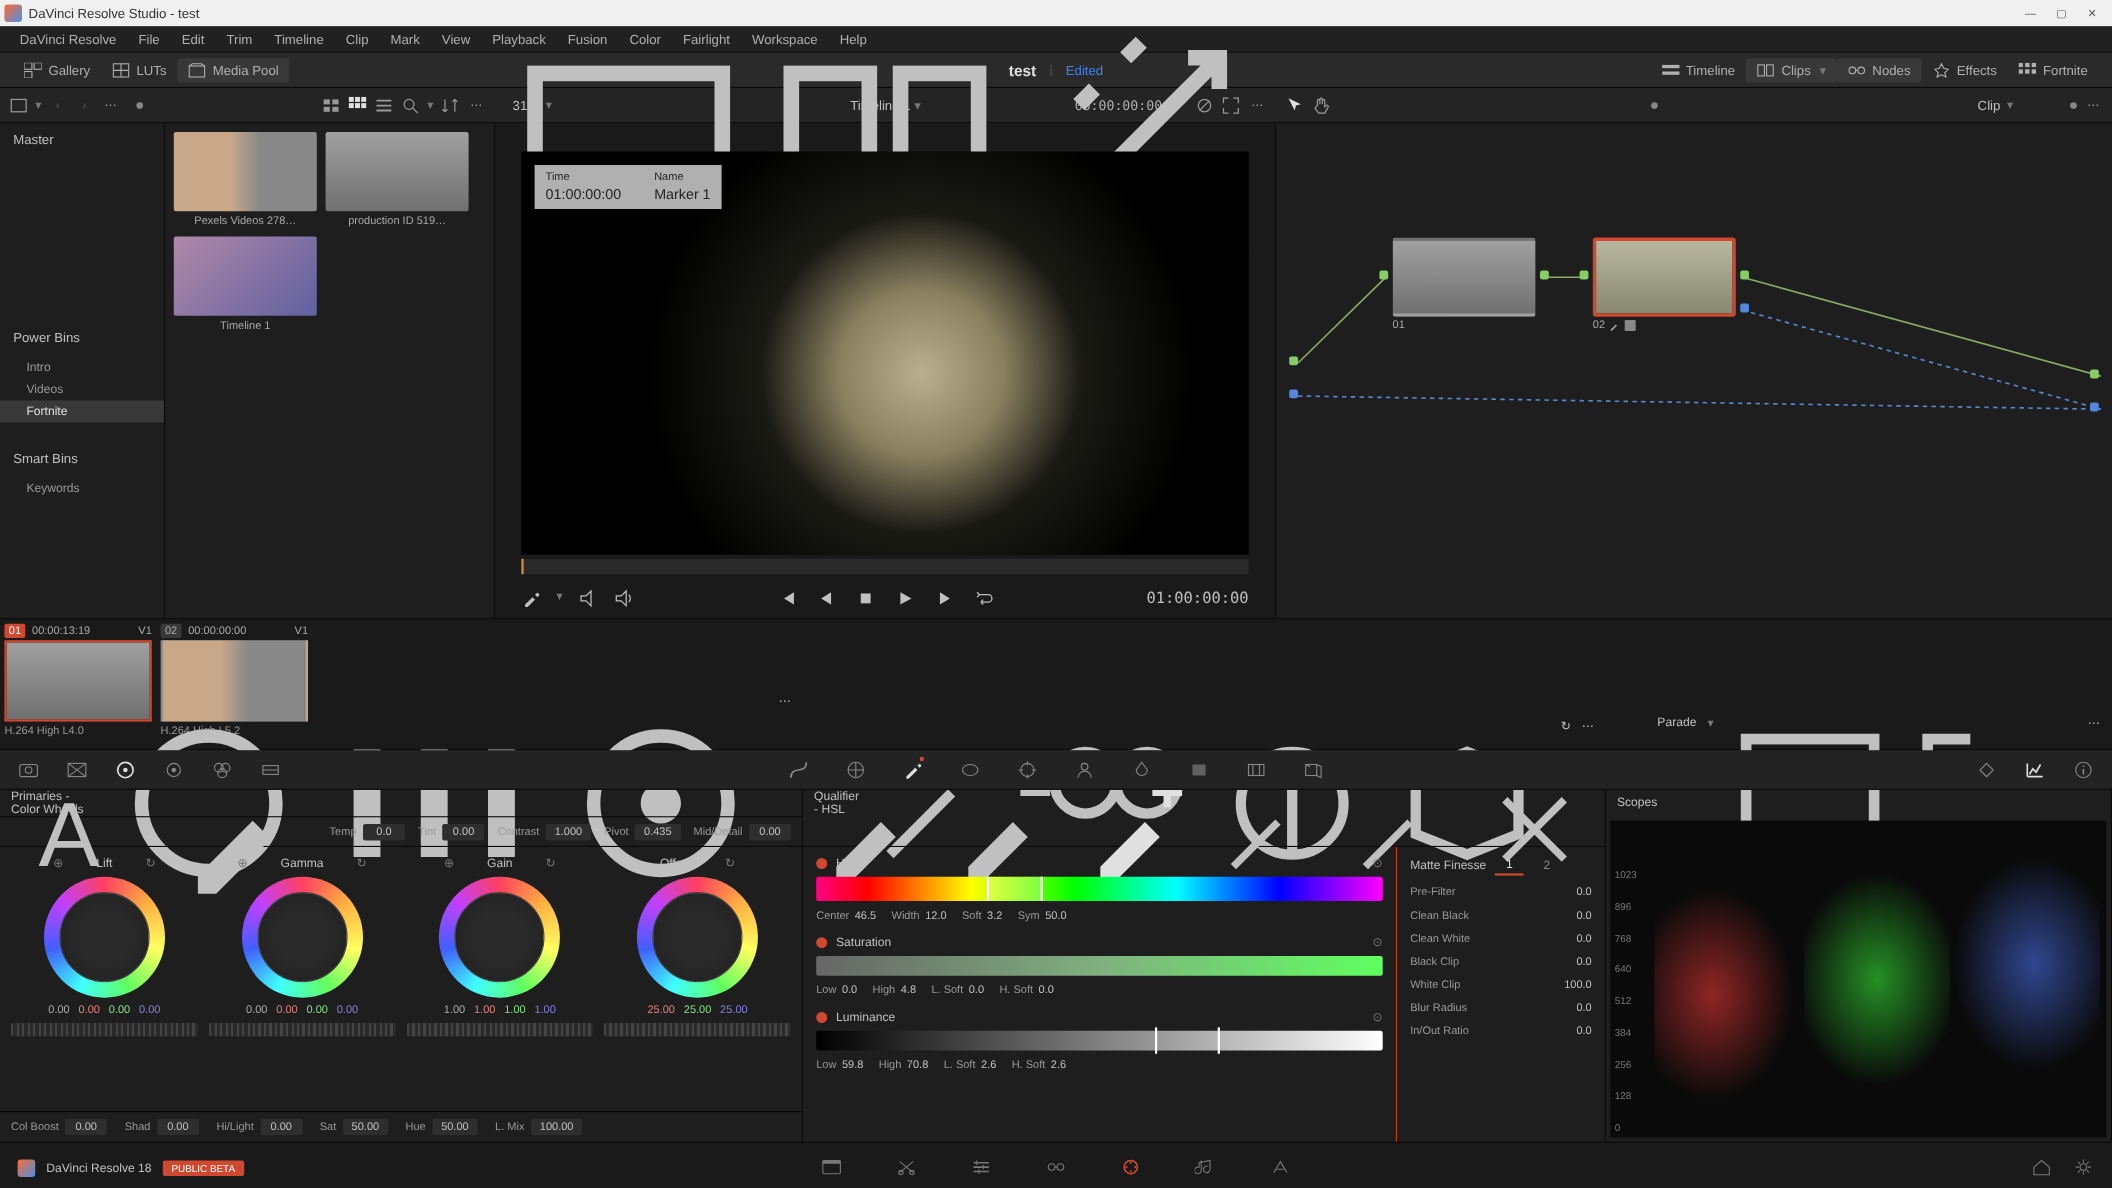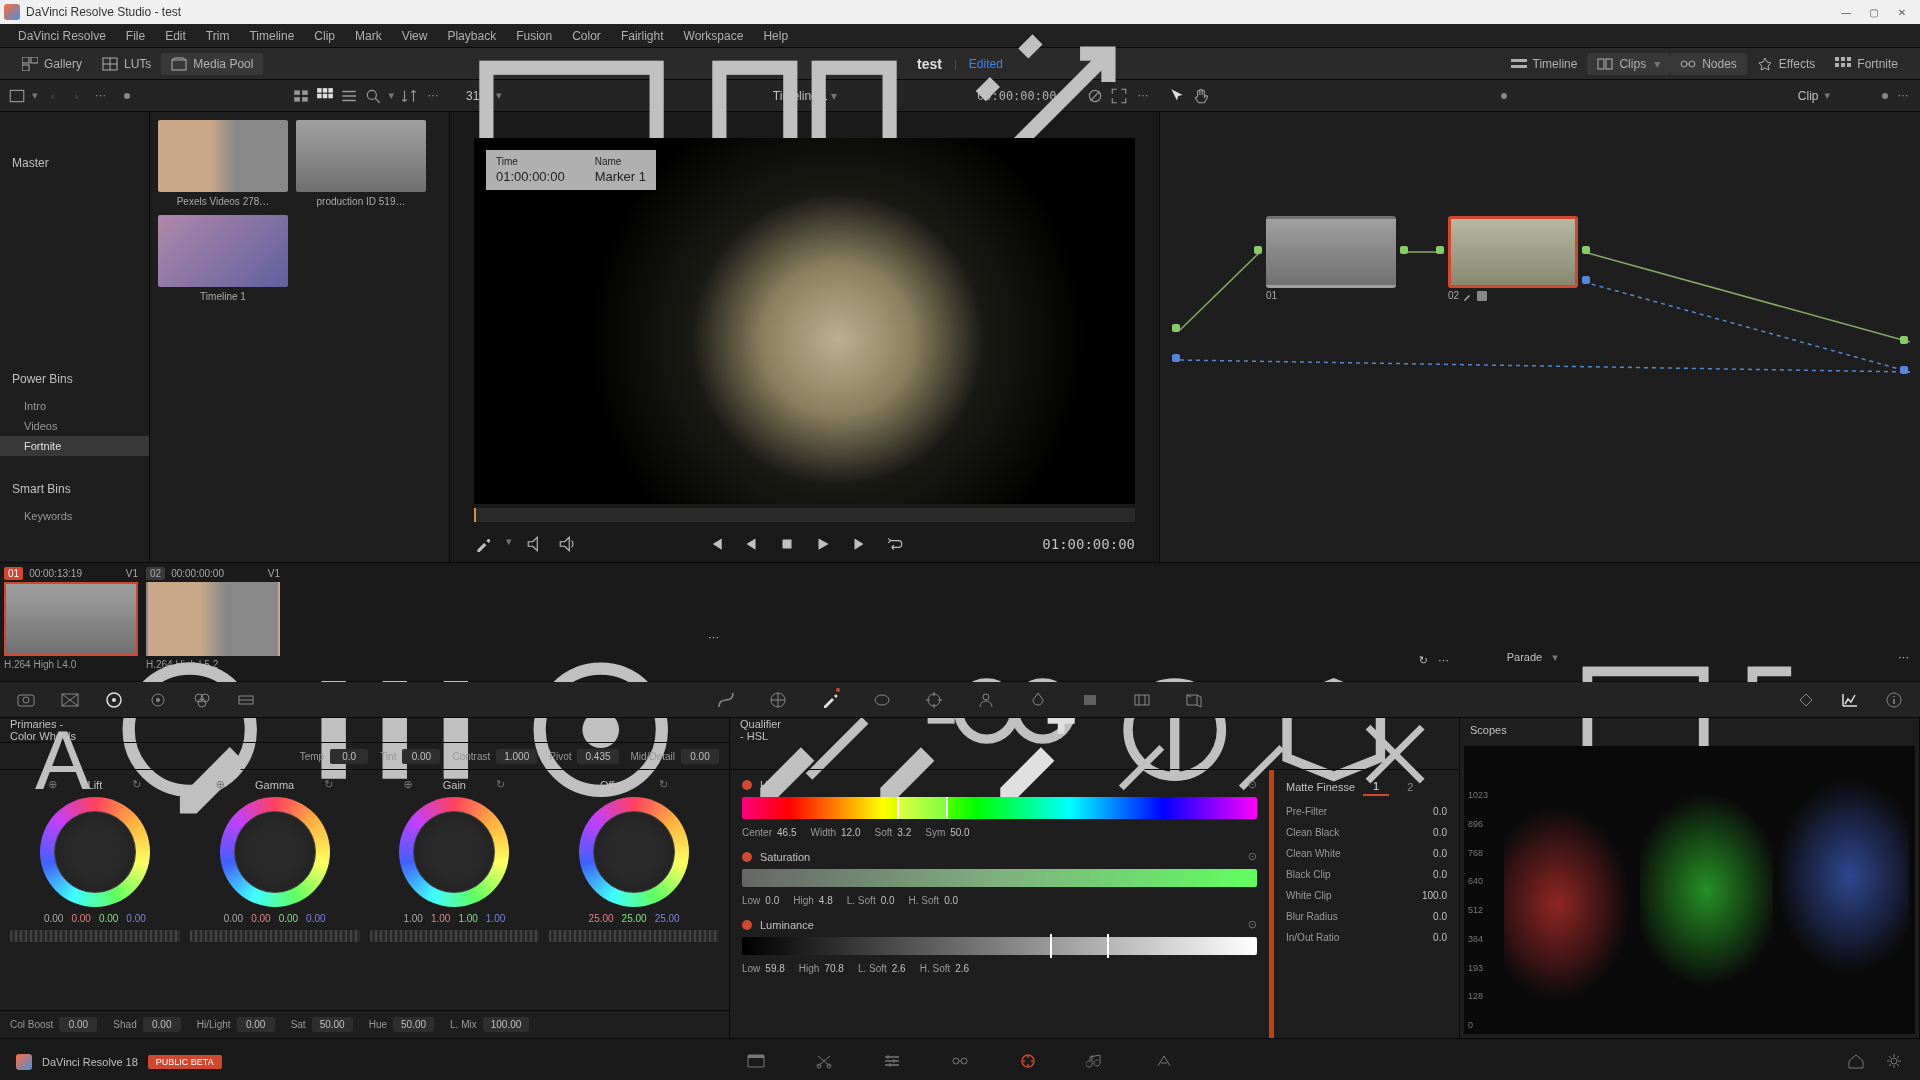--- a/index.html
+++ b/index.html
@@ -30,21 +30,21 @@
 .subbar { height: 32px; background: #242424; display: flex; align-items: center; border-bottom: 1px solid #0a0a0a; }
 .subbar .section { display: flex; align-items: center; padding: 0 8px; gap: 6px; height: 100%; }
 .subbar .zoom { font-size: 12px; color: #c0c0c0; margin-left: 8px; }
 .subbar .timeline-name { position: absolute; left: 50%; transform: translateX(-50%); font-size: 12px; color: #c0c0c0; }
 .subbar .timecode { font-size: 12px; color: #b0b0b0; font-family: monospace; margin-left: auto; }
 .subbar .icon-sm { width: 18px; height: 18px; display: inline-flex; align-items: center; justify-content: center; color: #999; }
 
 
 .main-upper { display: flex; height: 450px; }
 .left-col { width: 150px; background: #1e1e1e; border-right: 1px solid #0a0a0a; }
-.bin-header { padding: 8px 12px; font-size: 12px; color: #c0c0c0; margin-top: 36px; }
+.bin-header { padding: 8px 12px; font-size: 12px; color: #c0c0c0; }
 .bin-list { padding: 2px 0; }
 .bin-item { padding: 4px 24px; font-size: 11px; color: #999; }
 .bin-item.selected { background: #383838; color: #e0e0e0; }
 
 .media-col { width: 300px; background: #1e1e1e; padding: 8px; display: flex; flex-wrap: wrap; gap: 8px; align-content: flex-start; border-right: 1px solid #0a0a0a; }
 .media-thumb { width: 130px; }
 .media-thumb .thumb-img { width: 130px; height: 72px; background: #555; border-radius: 2px; background-size: cover; }
 .media-thumb .thumb-img.t1 { background: linear-gradient(90deg,#c8a888 40%,#888 60%); }
 .media-thumb .thumb-img.t2 { background: linear-gradient(#a0a0a0,#707070); }
 .media-thumb .thumb-img.t3 { background: linear-gradient(135deg,#b088a8,#6060a0); }
@@ -129,21 +129,21 @@
 .qual-sec-head { display: flex; align-items: center; gap: 8px; font-size: 11px; color: #c0c0c0; margin-bottom: 6px; }
 .qual-dot { width: 10px; height: 10px; border-radius: 50%; background: #d04830; }
 .hue-strip { height: 22px; background: linear-gradient(90deg,#ff0080,#ff0000,#ff8000,#ffff00,#80ff00,#00ff00,#00ff80,#00ffff,#0080ff,#0000ff,#8000ff,#ff00ff); border-radius: 2px; position: relative; }
 .hue-strip .sel { position: absolute; top: 0; bottom: 0; background: rgba(255,255,255,0.25); border-left: 2px solid #fff; border-right: 2px solid #fff; }
 .sat-strip { height: 18px; background: linear-gradient(90deg,#666,#80b080,#60ff60); border-radius: 2px; }
 .lum-strip { height: 18px; background: linear-gradient(90deg,#000,#fff); border-radius: 2px; position: relative; }
 .lum-strip .mk { position: absolute; top: -3px; width: 2px; height: 24px; background: #fff; }
 .qual-params { display: flex; gap: 14px; margin-top: 8px; font-size: 10px; color: #999; }
 .qual-params .qp { display: flex; align-items: center; gap: 5px; }
 .qual-params .qp .v { color: #c0c0c0; }
-.qual-right { width: 190px; padding: 8px 12px; border-left: 5px solid #c2410c; }
+.qual-right { width: 190px; padding: 8px 12px; border-left: 1px solid #c2410c; }
 .mf-head { display: flex; align-items: center; gap: 8px; font-size: 11px; color: #c0c0c0; margin-bottom: 10px; }
 .mf-head .tab { padding: 2px 10px; color: #888; }
 .mf-head .tab.active { color: #e0e0e0; border-bottom: 2px solid #d04830; }
 .mf-row { display: flex; justify-content: space-between; font-size: 10px; color: #999; margin-bottom: 10px; }
 .mf-row .v { color: #c0c0c0; }
 
 
 .scopes { flex: 1; }
 .scope-canvas { flex: 1; background: #0a0a0a; position: relative; margin: 4px; }
 .scope-ticks { position: absolute; left: 4px; top: 0; bottom: 0; display: flex; flex-direction: column; justify-content: space-between; font-size: 9px; color: #777; padding: 4px 0; margin-top: 40px; }
@@ -908,21 +908,21 @@
       </div>
     </div>
     <div class="scope-canvas">
       <div class="scope-ticks">
         <span>1023</span>
         <span>896</span>
         <span>768</span>
         <span>640</span>
         <span>512</span>
         <span>384</span>
-        <span>193</span>
+        <span>256</span>
         <span>128</span>
         <span>0</span>
       </div>
       <div class="scope-wave">
         <div class="scope-ch r"></div>
         <div class="scope-ch g"></div>
         <div class="scope-ch b"></div>
       </div>
     </div>
   </div>

